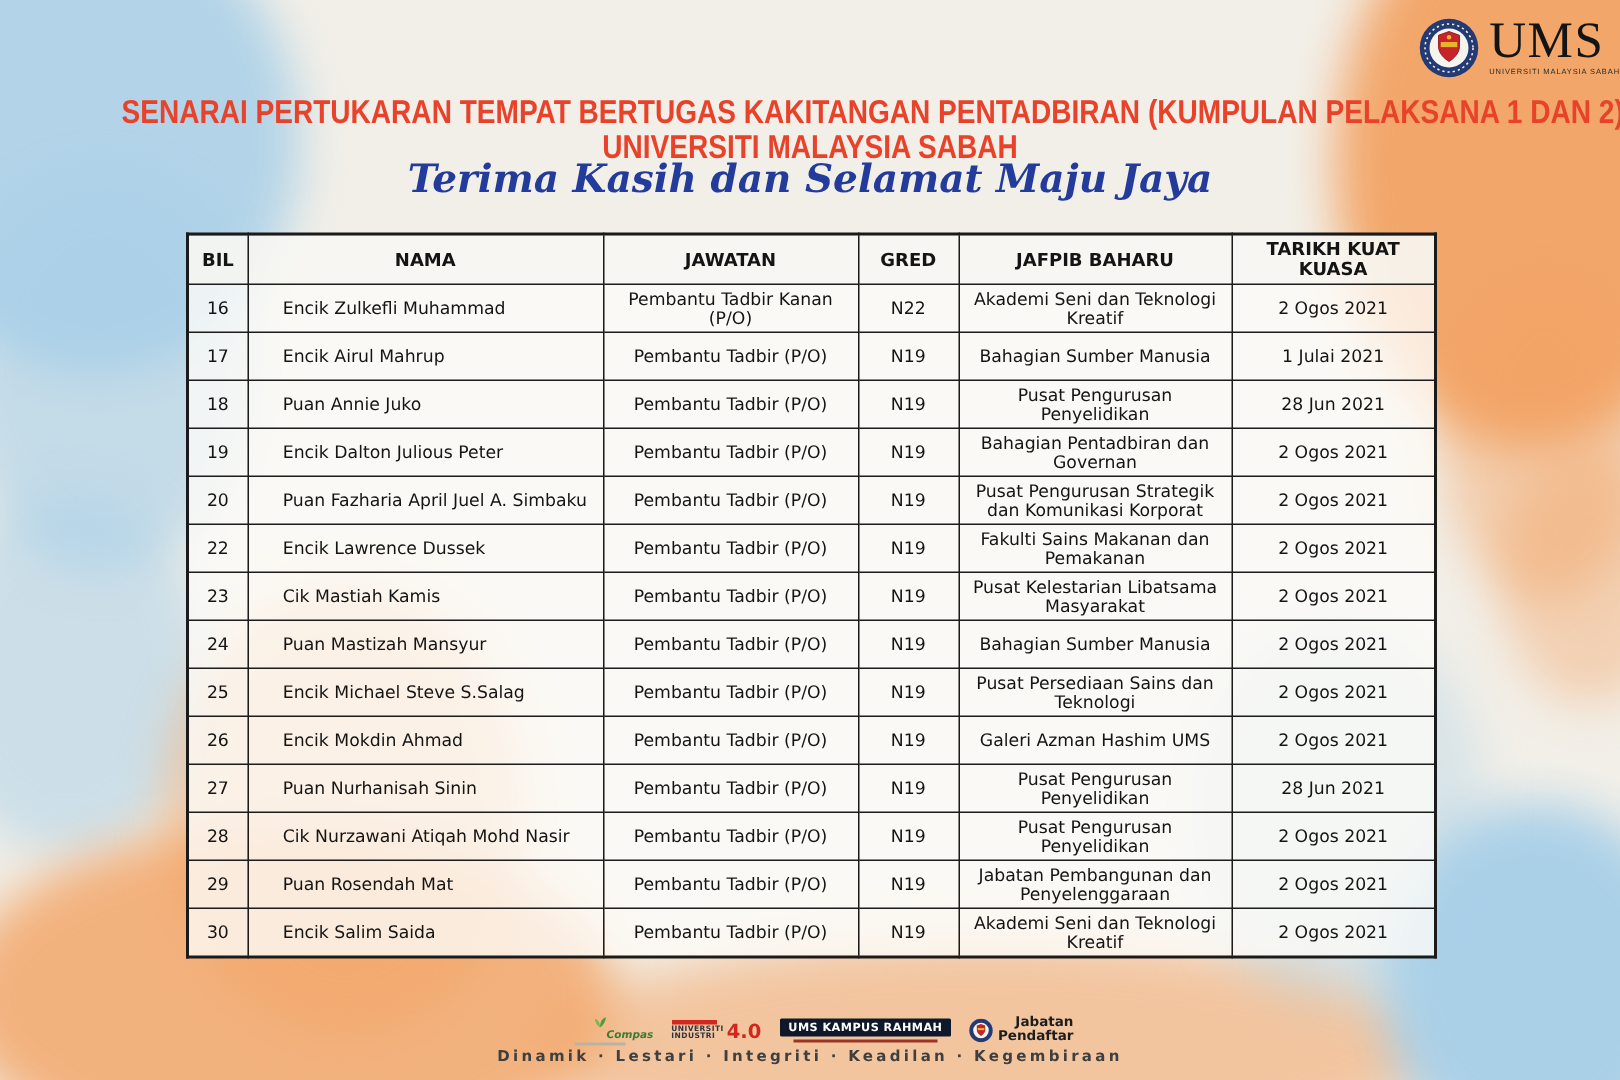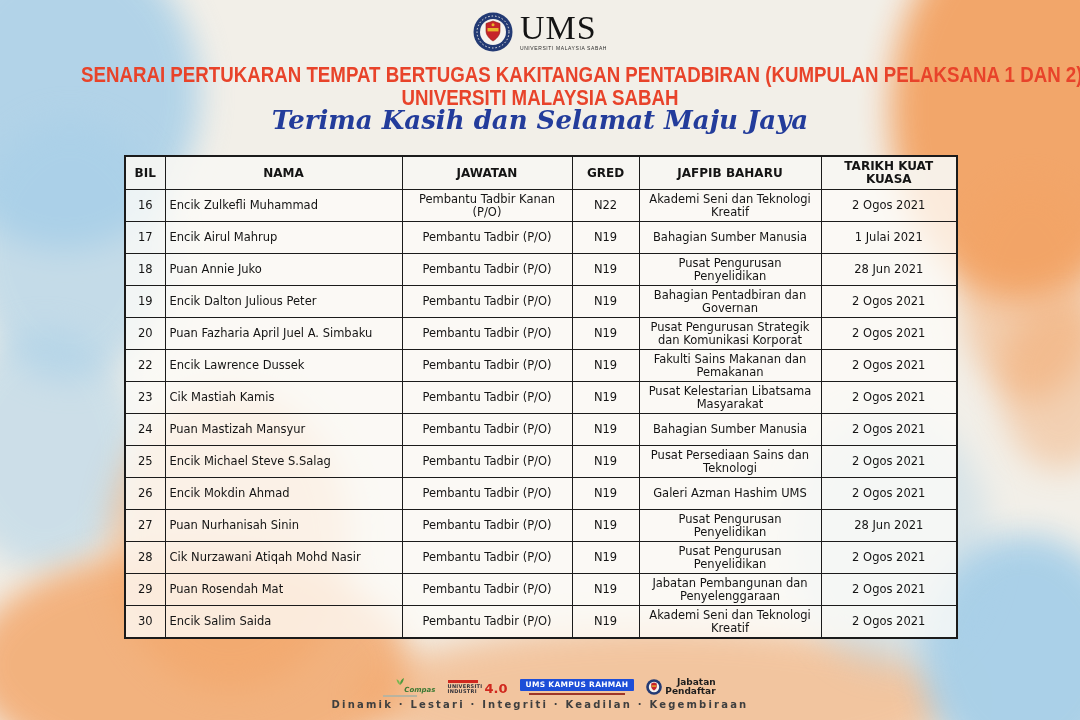--- a/index.html
+++ b/index.html
@@ -16,54 +16,54 @@
   .b3{right:-70px;top:-80px;width:260px;height:380px;opacity:.95;}
   .b3b{right:-20px;top:180px;width:140px;height:220px;opacity:.45;}
   .b4{right:-40px;top:300px;width:120px;height:170px;opacity:.4;}
   .b5{left:-30px;top:550px;width:440px;height:230px;opacity:.8;}
   .b6{left:110px;top:390px;width:240px;height:300px;opacity:.5;}
   .b7{left:360px;top:625px;width:600px;height:150px;opacity:.55;}
   .b8{right:-50px;top:535px;width:210px;height:240px;opacity:.95;}
   .b9{left:790px;top:410px;width:200px;height:260px;opacity:.35;}
 
   
-  .logo-row{position:absolute;top:12px;left:0;width:100%;display:flex;justify-content:center;align-items:center;gap:7px;}
+  .logo-row{position:absolute;top:12px;left:0;width:100%;display:flex;justify-content:flex-end;align-items:center;gap:7px;}
   .crest{display:block;}
   .wordmark{font-family:"Liberation Serif",serif;font-size:34px;line-height:.9;color:#141414;letter-spacing:1px;}
   .wordmark-sub{font-family:"Liberation Sans",sans-serif;font-size:5px;letter-spacing:.6px;color:#2a2a2a;margin-top:1px;}
   .title-line{position:absolute;left:0;width:100%;text-align:center;color:#e8432a;
     font-family:"Liberation Sans",sans-serif;font-weight:700;font-size:22px;line-height:22px;
     white-space:nowrap;transform:scaleX(.85);transform-origin:center;}
   .t1{top:64px;}
   .t2{top:87px;}
   .script-line{position:absolute;top:102px;left:0;width:100%;text-align:center;color:#233c9b;
     font-family:"DejaVu Serif",serif;font-style:italic;font-weight:700;font-size:26px;line-height:36px;}
 
   
   table.transfer{position:absolute;left:124px;top:155px;width:832px;border-collapse:collapse;
     table-layout:fixed;border:2px solid #1b1b1b;}
   table.transfer th,table.transfer td{border:1.5px solid #1b1b1b;font-size:11.5px;color:#141414;
     text-align:center;vertical-align:middle;padding:1px 2px;line-height:13px;overflow:hidden;}
   table.transfer th{height:30px;font-weight:700;font-size:12px;background:rgba(247,246,242,.92);}
   table.transfer td{height:29px;background:rgba(252,251,248,.8);}
-  table.transfer td.col1{text-align:left;padding-left:4px;}
+  table.transfer td.col1{text-align:left;padding-left:23px;}
 
   
   .footer-logos{position:absolute;top:674px;left:0;width:100%;display:flex;justify-content:center;
     align-items:center;gap:12px;height:26px;}
   .logo-compas{display:flex;flex-direction:column;align-items:center;}
   .compas-label{font-size:7px;font-style:italic;color:#3d7a34;font-weight:700;line-height:8px;margin-left:40px;}
   .compas-tag{width:34px;height:2px;background:#b9b39f;margin-top:1px;}
   .logo-industri{display:flex;align-items:flex-end;gap:2px;}
   .industri-red-bar{width:30px;height:3px;background:#d0281e;margin-bottom:1px;}
   .industri-lines{display:flex;flex-direction:column;align-items:flex-start;}
   .industri-line{font-size:5px;font-weight:700;color:#32323a;line-height:5.5px;letter-spacing:.3px;}
   .industri-badge{font-size:13px;font-weight:700;color:#d0281e;line-height:12px;}
   .logo-rahmah{display:flex;flex-direction:column;align-items:center;}
-  .rahmah-banner{background:#1d4ed8;color:#fff;font-weight:700;font-size:7.5px;letter-spacing:.3px;
+  .rahmah-banner{background:#0f172a;color:#fff;font-weight:700;font-size:7.5px;letter-spacing:.3px;
     padding:2px 6px;line-height:8px;border-radius:1px;}
   .rahmah-tagline{width:96px;height:2.5px;background:#8e1b12;opacity:.85;margin-top:1.5px;}
   .logo-pendaftar{display:flex;align-items:center;gap:3px;}
   .pendaftar-lines{display:flex;flex-direction:column;align-items:flex-end;}
   .pendaftar-line{font-size:9px;font-weight:700;color:#1d1d1d;line-height:9px;}
   .motto{position:absolute;top:699px;left:0;width:100%;text-align:center;font-size:10px;font-weight:700;
     letter-spacing:2.2px;color:#3f3f3f;}
 </style>
 </head>
 <body>

